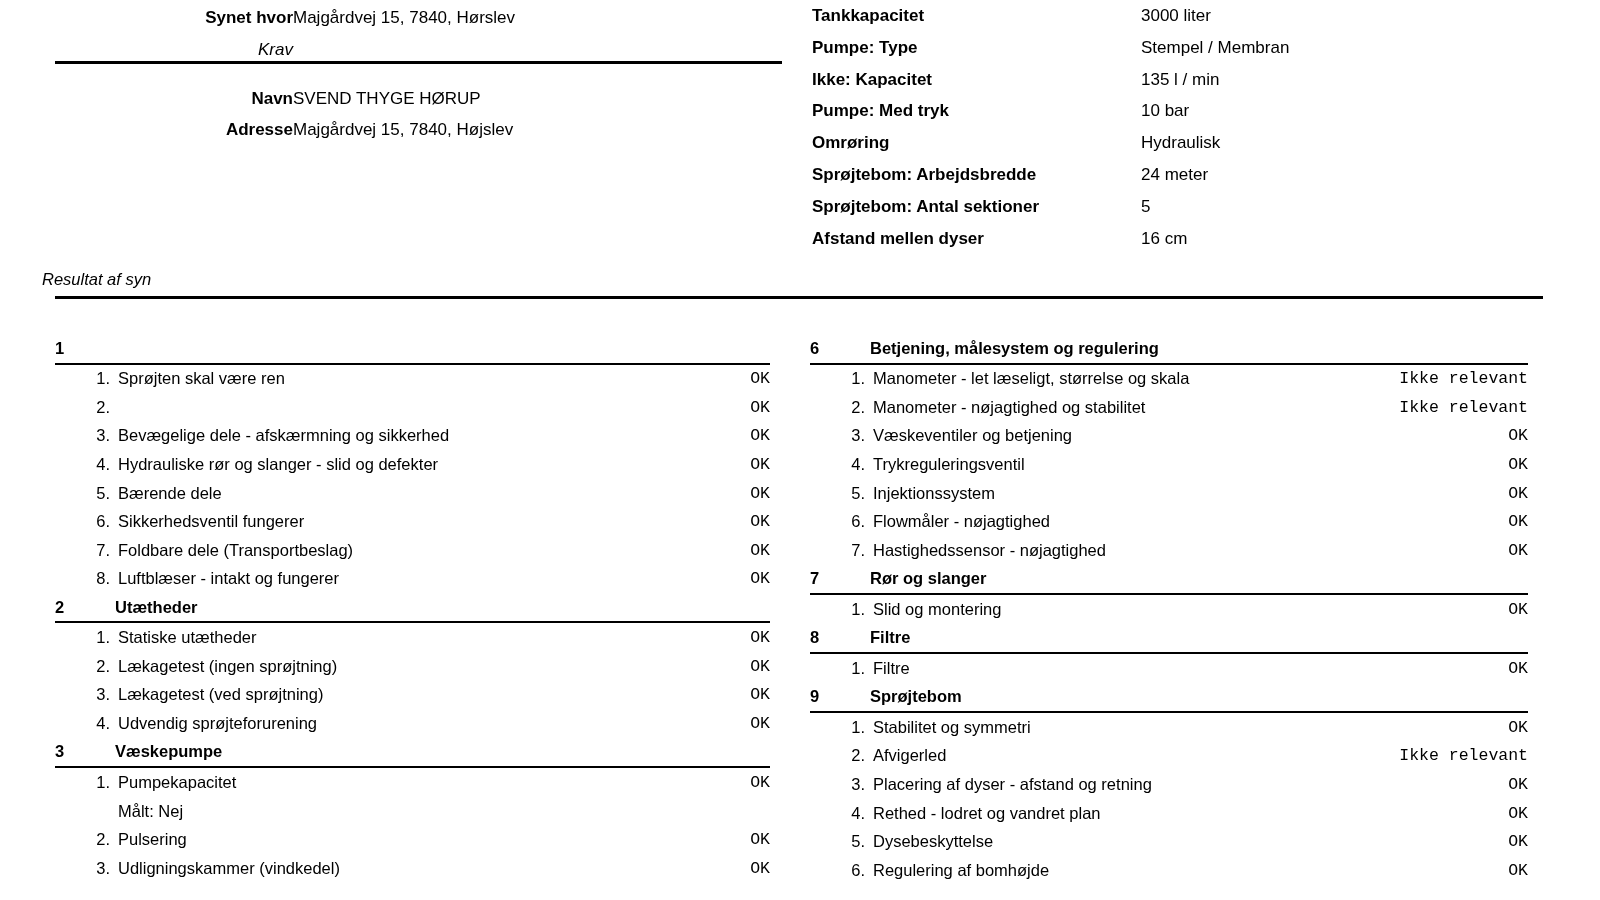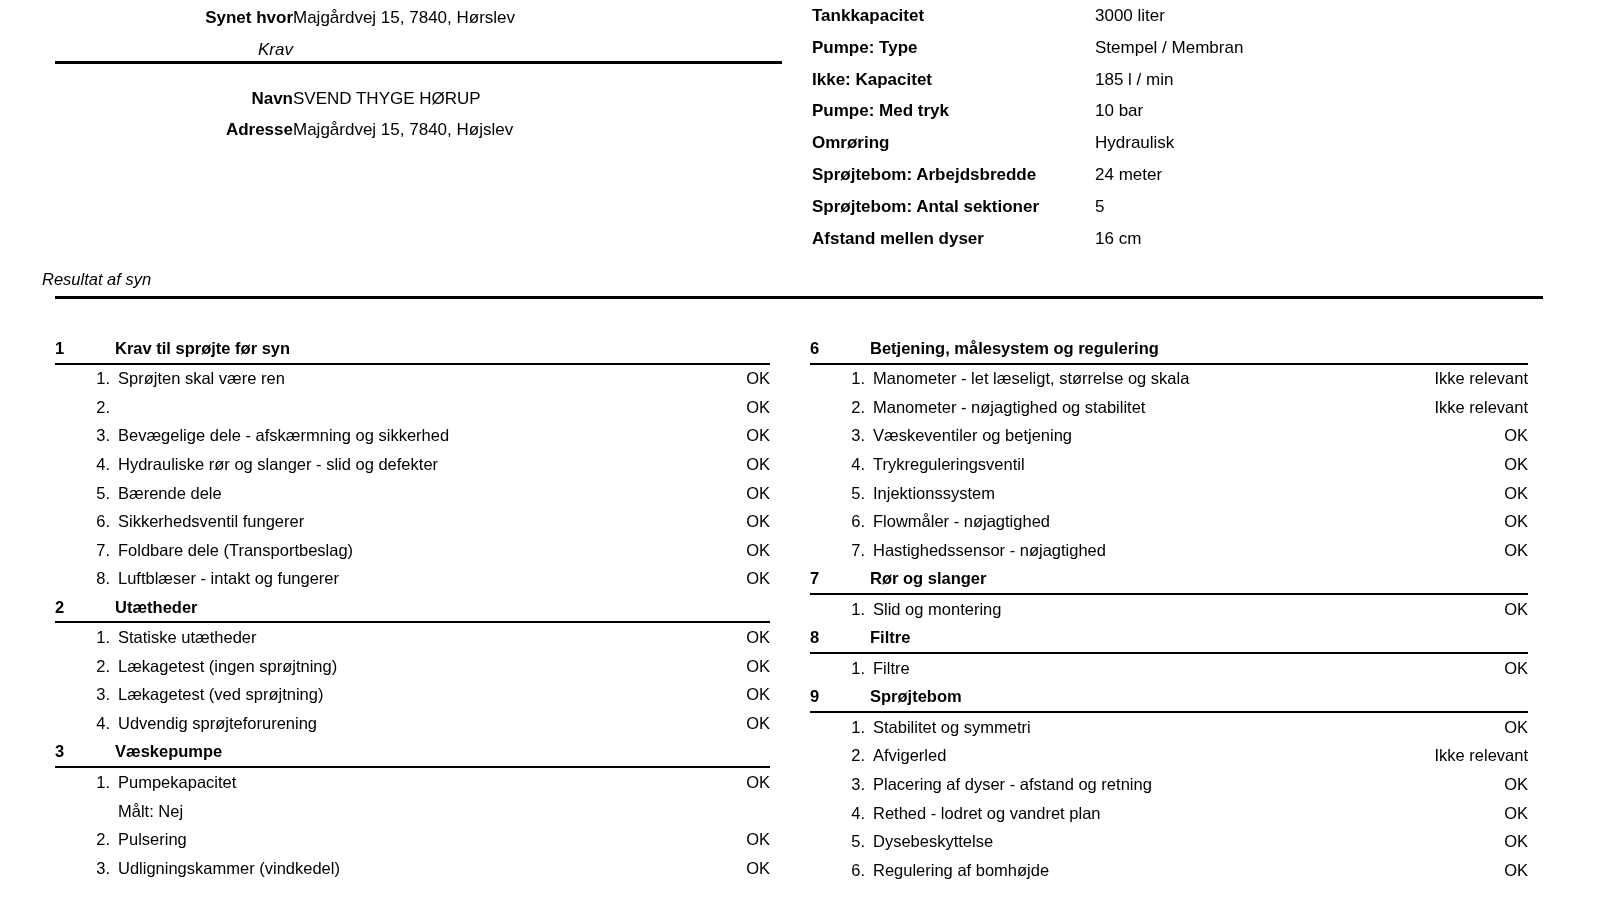--- a/index.html
+++ b/index.html
@@ -14,38 +14,38 @@
   .i { font-style: italic; }
 
   
   .owner { left: 55px; top: 0; width: 727px; font-size: 17px; }
   .owner-row { position: absolute; left: 16px; width: 100%; display: flex; text-align: right; }
   .owner-label { flex: 0 0 222px; }
   .rule { position: absolute; left: 0; width: 100%; height: 3px; background: #000; }
 
   
   .specs { left: 812px; top: 6px; width: 731px; font-size: 17px; }
-  .spec-row { display: flex; height: 31.8px; align-items: flex-start; }
+  .spec-row { display: flex; height: 31.8px; align-items: flex-start; gap: 46px; }
   .spec-label { flex: 0 0 283px; font-weight: bold; }
 
   
   .result-heading { left: 42px; top: 270px; font-size: 16.5px; font-style: italic; }
   .full-rule { left: 55px; top: 296px; width: 1488px; height: 3px; background: #000; }
 
   
   .col { top: 334px; font-size: 16.5px; }
   .col-left  { left: 55px;  width: 715px; }
   .col-right { left: 810px; width: 718px; }
   .row { display: flex; align-items: center; height: 28.55px; }
   .hdr { font-weight: bold; border-bottom: 2.5px solid #000; }
   .hdr-num { flex: 0 0 60px; }
   .hdr-title { flex: 1 1 auto; }
   .item-num { flex: 0 0 55px; text-align: right; margin-right: 8px; }
   .item-text { flex: 0 1 auto; }
-  .status { margin-left: auto; text-align: center; white-space: nowrap; }
+  .status { margin-left: auto; text-align: center; white-space: nowrap; font-family: Liberation Mono, monospace; }
   .note { padding-left: 63px; }
 </style>
 </head>
 <body>
 
 <div class="abs owner">
   <div class="owner-row" style="top:8px">
     <span class="owner-label b">Synet hvor</span>
     <span>Majgårdvej 15, 7840, Hørslev</span>
   </div>
@@ -67,21 +67,21 @@
     <div class="spec-row">
       <span class="spec-label">Tankkapacitet</span>
       <span class="spec-value">3000 liter</span>
     </div>
     <div class="spec-row">
       <span class="spec-label">Pumpe: Type</span>
       <span class="spec-value">Stempel / Membran</span>
     </div>
     <div class="spec-row">
       <span class="spec-label">Ikke: Kapacitet</span>
-      <span class="spec-value">185 l / min</span>
+      <span class="spec-value">135 l / min</span>
     </div>
     <div class="spec-row">
       <span class="spec-label">Pumpe: Med tryk</span>
       <span class="spec-value">10 bar</span>
     </div>
     <div class="spec-row">
       <span class="spec-label">Omrøring</span>
       <span class="spec-value">Hydraulisk</span>
     </div>
     <div class="spec-row">
@@ -97,21 +97,20 @@
       <span class="spec-value">16 cm</span>
     </div>
   </div>
 
 <div class="abs result-heading">Resultat af syn</div>
 <div class="abs full-rule"></div>
 
 <div class="abs col col-left">
     <div class="row hdr">
       <span class="hdr-num">1</span>
-      <span class="hdr-title">Krav til sprøjte før syn</span>
     </div>
     <div class="row">
       <span class="item-num">1.</span>
       <span class="item-text">Sprøjten skal være ren</span>
       <span class="status">OK</span>
     </div>
     <div class="row">
       <span class="item-num">2.</span>
       <span class="status">OK</span>
     </div>

